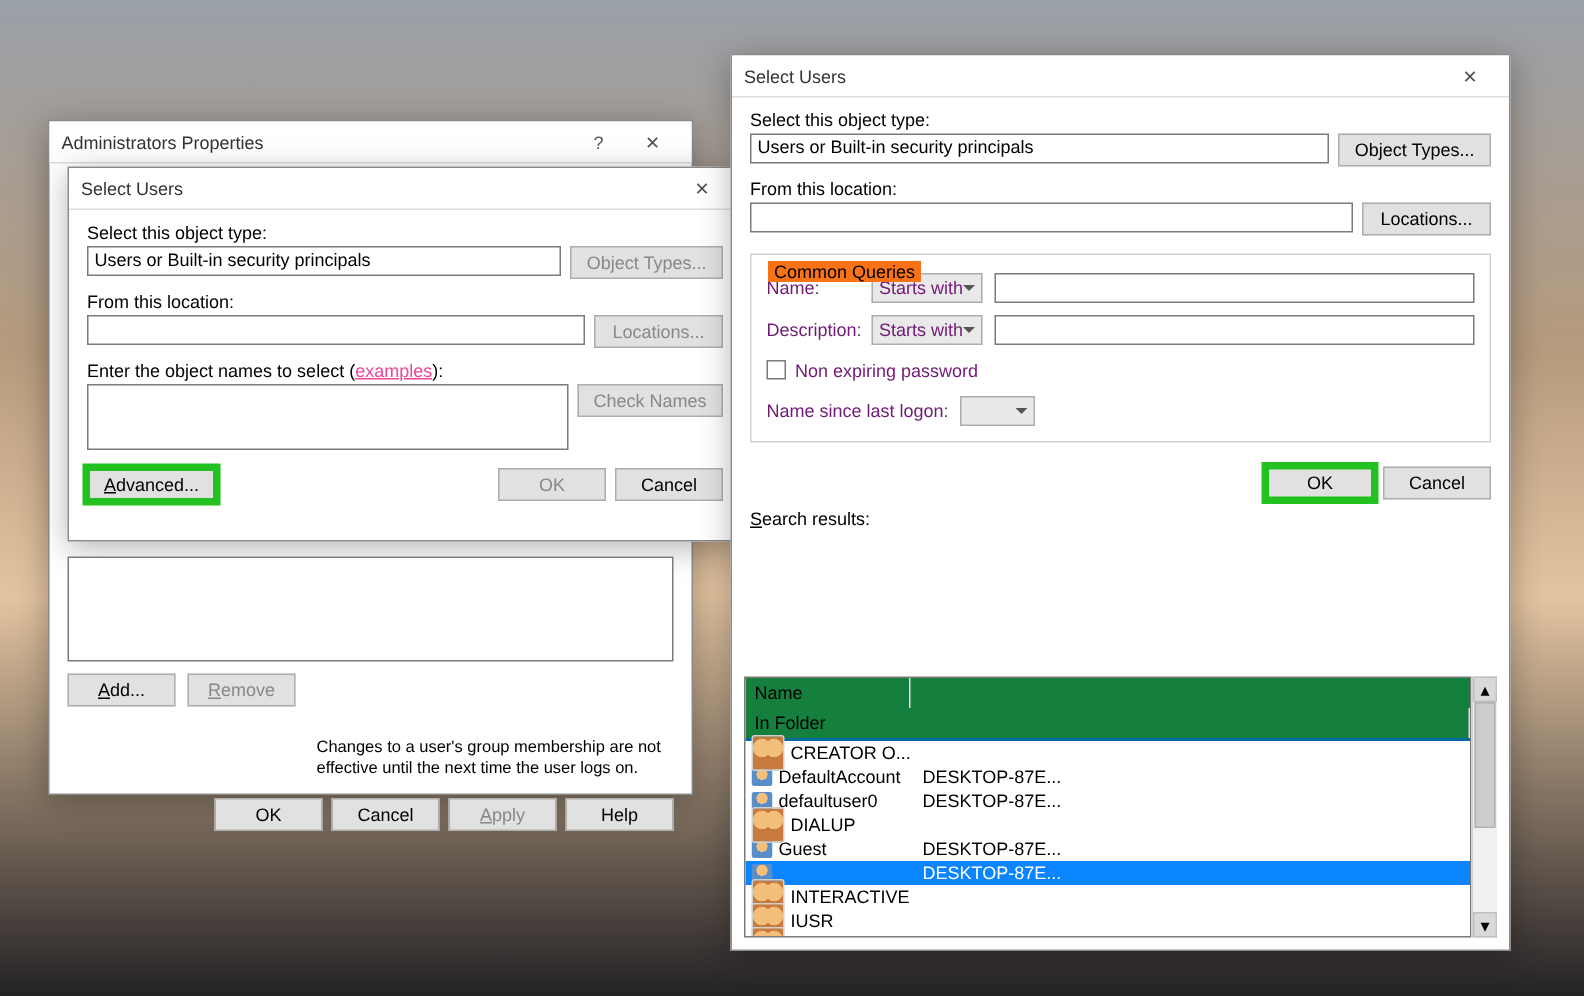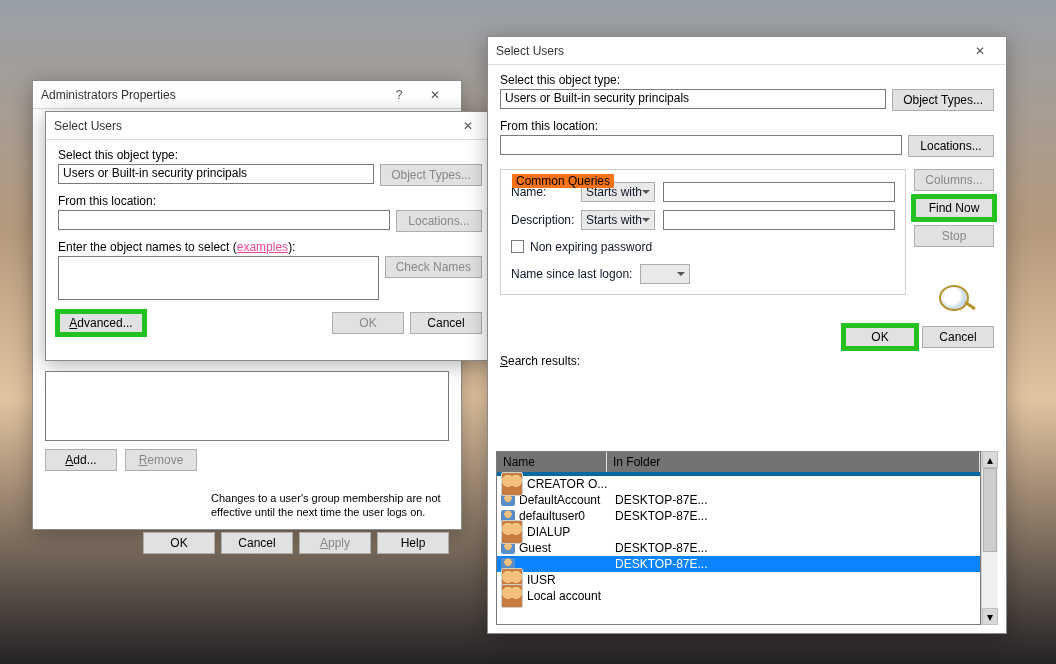--- a/index.html
+++ b/index.html
@@ -13,32 +13,32 @@
   .btn { display:inline-flex; align-items:center; justify-content:center; min-width:72px; height:22px; border:1px solid #adadad; background:#e1e1e1; padding:0 10px; cursor:default; }
   .btn.disabled { color:#888; }
   .highlight-green { outline:5px solid #22c11f; outline-offset:-2px; }
   .group { border:1px solid #d0d0d0; position:relative; margin:4px 0; padding:12px 10px 10px 10px; }
   .group .legend { position:absolute; top:-8px; left:11px; background:#f97316; padding:0 4px; color:#000;margin-top:12px; }
   .combo { display:inline-flex; align-items:center; border:1px solid #adadad; background:#e9e9e9; height:20px; padding:0 4px; min-width:70px; }
   .combo::after { content:""; margin-left:auto; border:4px solid transparent; border-top-color:#555; transform:translateY(2px); }
   .chk { display:inline-block; width:13px; height:13px; border:1px solid #7a7a7a; background:#fff; margin-right:6px; vertical-align:-2px; }
   .listbox { border:1px solid #7a7a7a; background:#fff; }
   .results { border:1px solid #7a7a7a; background:#fff; font-size:12px; }
-  .results-hdr { display:flex; border-bottom:4px solid #0369a1; background:#737373; }
+  .results-hdr { display:flex; border-bottom:2px solid #0369a1; background:#15803d;flex-direction:column; }
   .results-hdr div { padding:3px 6px; border-right:1px solid #e0e0e0; }
   .row { display:flex; align-items:center; height:16px; padding:0 4px; }
   .row.sel { background:#0a84ff; color:#fff; }
   .picon { width:14px; height:12px; margin-right:4px; display:inline-block; }
   .picon.single { background:radial-gradient(circle at 50% 35%,#f2c07a 0 35%,transparent 36%),linear-gradient(#5a8ec9,#5a8ec9); border-radius:2px; }
   .picon.group { background:radial-gradient(circle at 30% 35%,#f2c07a 0 30%,transparent 31%),radial-gradient(circle at 70% 35%,#f2c07a 0 30%,transparent 31%),linear-gradient(#c97a3f,#c97a3f); border-radius:2px; }
   .scroll-v { width:17px; background:#f0f0f0; border-left:1px solid #d0d0d0; display:flex; flex-direction:column; }
   .scroll-btn { height:17px; background:#d9d9d9; border:1px solid #c0c0c0; display:flex; align-items:center; justify-content:center; }
   .magnifier { width:30px; height:26px; border-radius:50%; border:2px solid #b7932e; position:relative; display:inline-block; background:radial-gradient(circle at 40% 40%, #fff 0 40%, #cde 60%); }
   .magnifier::after { content:""; position:absolute; width:12px; height:3px; background:#b7932e; right:-9px; bottom:2px; transform:rotate(35deg); }
-  .dim { color:#0f172a; }
+  .dim { color:#701a75; }
   .u { text-decoration:underline; }
   a.link { color:#ec4899; text-decoration:underline; }
 </style>
 </head>
 <body>
 
 <div class="window" style="left:32px; top:80px; width:430px; height:450px;">
   <div class="titlebar">
     <span class="title">Administrators Properties</span>
     <div class="tb-btn">?</div>
@@ -135,27 +135,20 @@
         </div>
 
         <div style="margin-bottom:10px;"><span class="chk"></span><span class="dim">Non expiring password</span></div>
 
         <div style="display:flex; align-items:center; gap:8px;">
           <span class="dim">Name since last logon:</span>
           <div class="combo dim" style="min-width:50px;"></div>
         </div>
       </div>
 
-      <div style="display:flex; flex-direction:column; gap:6px; width:80px; padding-top:4px;">
-        <div class="btn disabled">Columns...</div>
-        <div class="btn highlight-green">Find Now</div>
-        <div class="btn disabled">Stop</div>
-        <div style="height:26px;"></div>
-        <div style="text-align:center;"><span class="magnifier"></span></div>
-      </div>
     </div>
 
     <div style="display:flex; gap:6px; justify-content:flex-end; margin:12px 0 6px 0;">
       <div class="btn highlight-green" style="border:1px solid #2c6fb7;">OK</div>
       <div class="btn">Cancel</div>
     </div>
 
     <div class="label"><span class="u">S</span>earch results:</div>
   </div>
 
@@ -191,20 +184,25 @@
             <span style="width:96px; overflow:hidden; white-space:nowrap;">Guest</span>
             <span style="flex:1; overflow:hidden; white-space:nowrap;">DESKTOP-87E...</span>
           </div>
           <div class="row sel">
             <span class="picon single"></span>
             <span style="width:96px; overflow:hidden; white-space:nowrap;"></span>
             <span style="flex:1; overflow:hidden; white-space:nowrap;">DESKTOP-87E...</span>
           </div>
           <div class="row">
             <span class="picon group"></span>
+            <span style="width:96px; overflow:hidden; white-space:nowrap;">INTERACTIVE</span>
+            <span style="flex:1; overflow:hidden; white-space:nowrap;"></span>
+          </div>
+          <div class="row">
+            <span class="picon group"></span>
             <span style="width:96px; overflow:hidden; white-space:nowrap;">IUSR</span>
             <span style="flex:1; overflow:hidden; white-space:nowrap;"></span>
           </div>
           <div class="row">
             <span class="picon group"></span>
             <span style="width:96px; overflow:hidden; white-space:nowrap;">Local account</span>
             <span style="flex:1; overflow:hidden; white-space:nowrap;"></span>
           </div>
         </div>
     </div>

